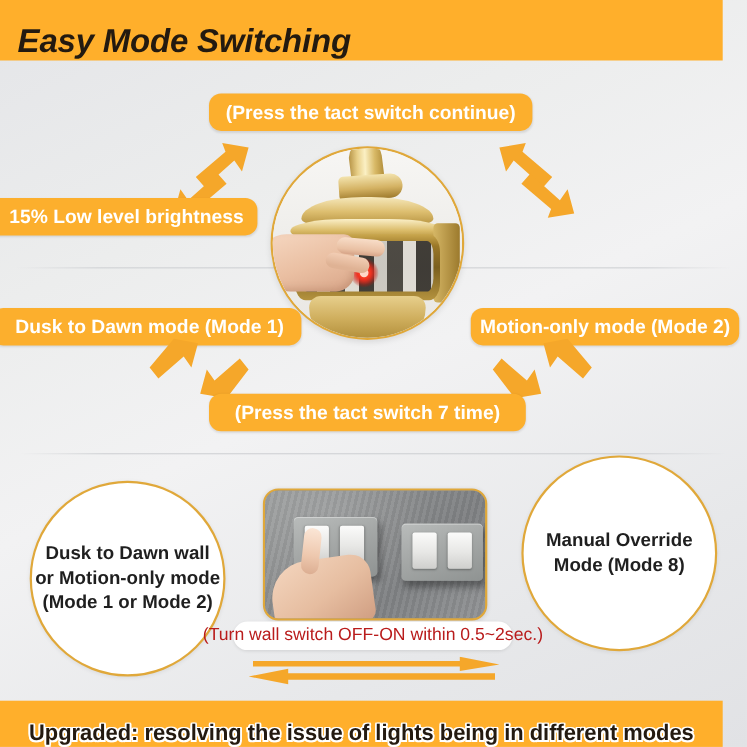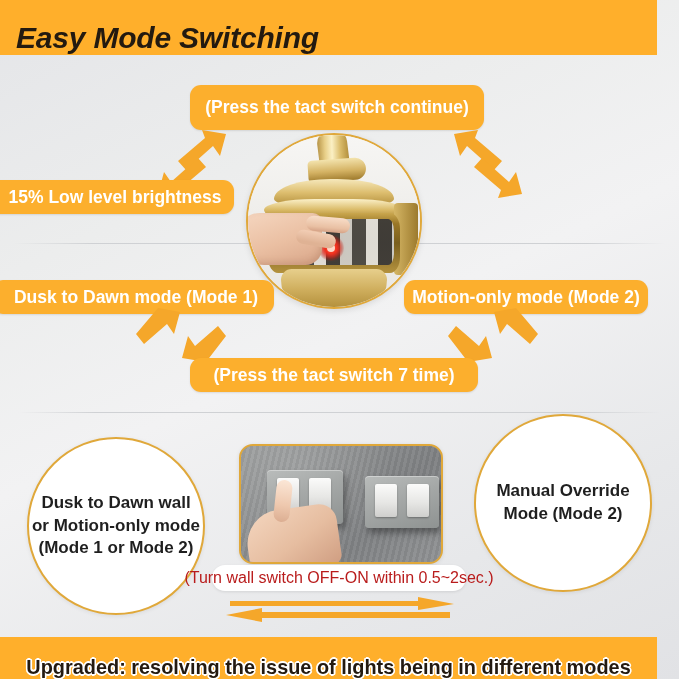--- a/index.html
+++ b/index.html
@@ -147,21 +147,21 @@
 
 <div class="page">
 
   <div class="banner banner-top">
     <div class="title">Easy Mode Switching</div>
   </div>
 
   <div class="rule" style="left:14px;top:243px;width:651px;"></div>
   <div class="rule" style="left:18px;top:412px;width:643px;"></div>
 
-  <div class="pill" style="left:190px;top:85px;width:294px;height:45px;">(Press the tact switch continue)</div>
+  <div class="pill" style="left:190px;top:85px;width:294px;height:34px;">(Press the tact switch continue)</div>
 
   <div class="arrows" style="left:140px;top:126px;width:104px;height:76px;">
     <svg width="104" height="76" viewBox="0 0 104 76">
       <g fill="#F5A72A">
         <path d="M62 4 L86 8 L80 30 L73 20 L46 44 L38 35 L65 12 Z"></path>
         <path d="M42 72 L18 68 L24 46 L31 56 L58 32 L66 41 L39 64 Z"></path>
       </g>
     </svg>
   </div>
 
@@ -191,21 +191,21 @@
       <div class="finger"></div>
       <div class="finger2"></div>
     </div>
   </div>
 
   <div class="pill left-edge" style="left:-12px;top:180px;width:246px;height:34px;padding-left:8px;">15% Low level brightness</div>
 
 
   <div class="pill left-edge" style="left:-8px;top:280px;width:282px;height:34px;padding-left:6px;">Dusk to Dawn mode (Mode 1)</div>
 
-  <div class="pill" style="left:404px;top:280px;width:244px;height:34px;">Motion-only mode (Mode 2)</div>
+  <div class="pill" style="left:428px;top:280px;width:244px;height:34px;">Motion-only mode (Mode 2)</div>
 
   <div class="arrows" style="left:134px;top:306px;width:104px;height:64px;">
     <svg width="104" height="64" viewBox="0 0 104 64">
       <g fill="#F5A72A">
         <path d="M18 2 L40 6 L34 28 L27 18 L4 38 L-4 28 Z" transform="translate(6,0)"></path>
         <path d="M88 60 L64 56 L70 34 L77 44 L100 24 L108 34 Z" transform="translate(-16,-4) rotate(0)"></path>
       </g>
     </svg>
   </div>
 
@@ -224,21 +224,21 @@
     <div>
       <div>Dusk to Dawn wall</div>
       <div>or Motion-only mode</div>
       <div>(Mode 1 or Mode 2)</div>
     </div>
   </div>
 
   <div class="info-circle" style="left:474px;top:414px;width:178px;height:178px;">
     <div>
       <div>Manual Override</div>
-      <div>Mode (Mode 2)</div>
+      <div>Mode (Mode 8)</div>
     </div>
   </div>
 
   <div class="switch-photo">
     <div class="wall"></div>
     <div class="sw-plate sw-a">
       <div class="rocker r1"></div>
         <div class="rocker r2"></div>
     </div>
     <div class="sw-plate sw-b">

